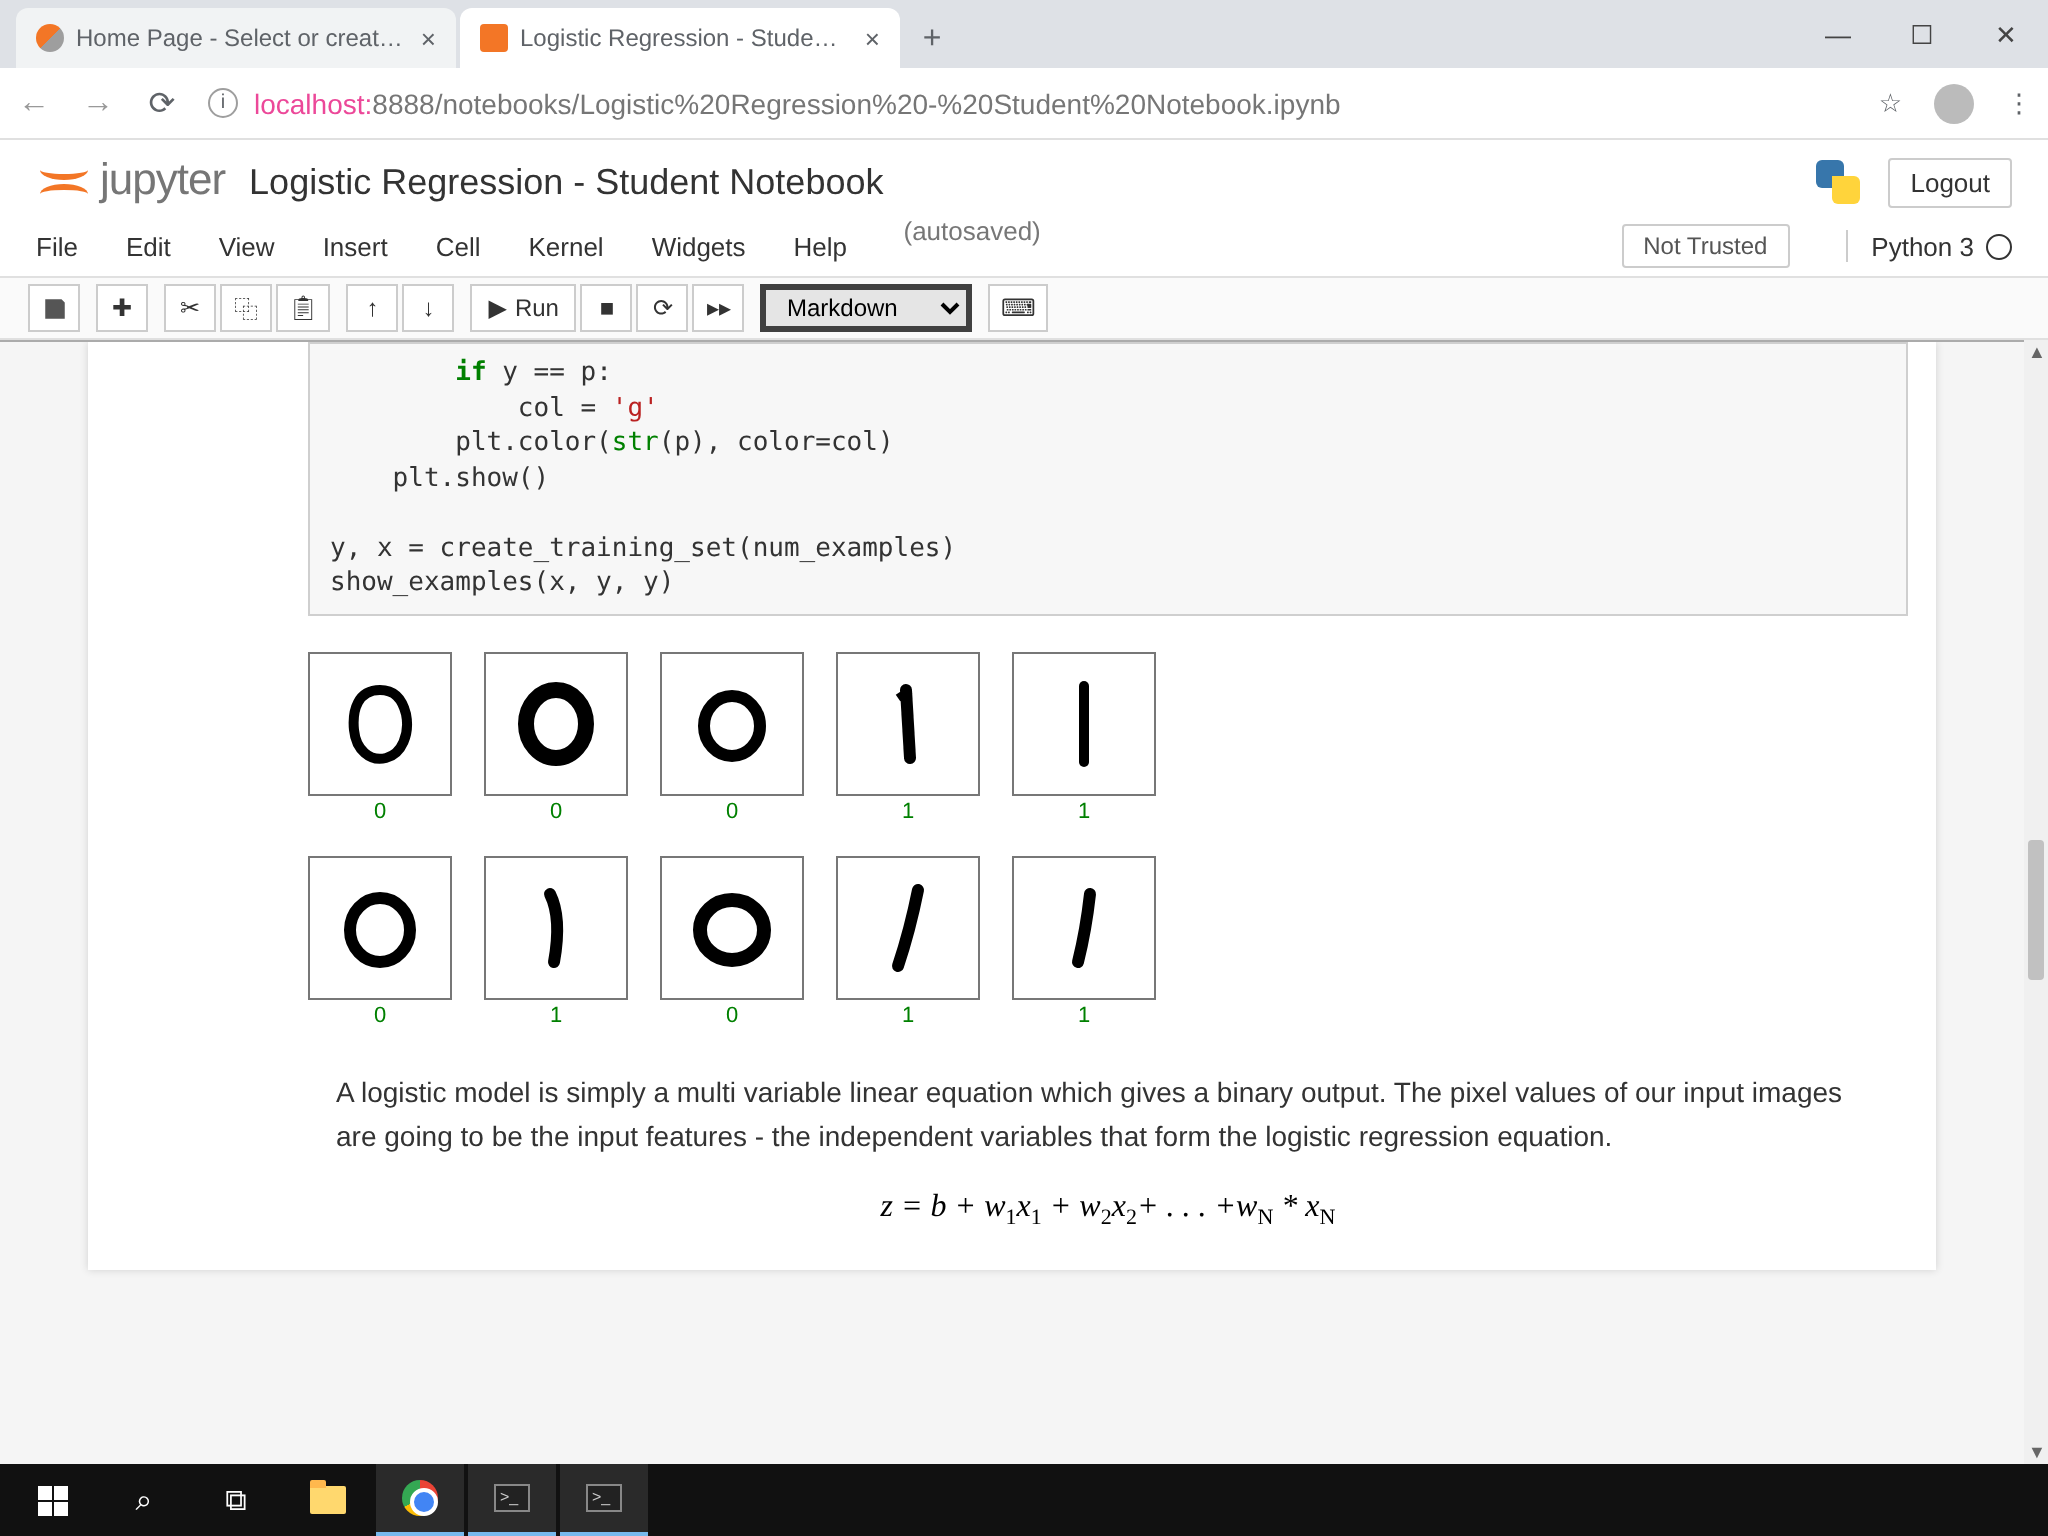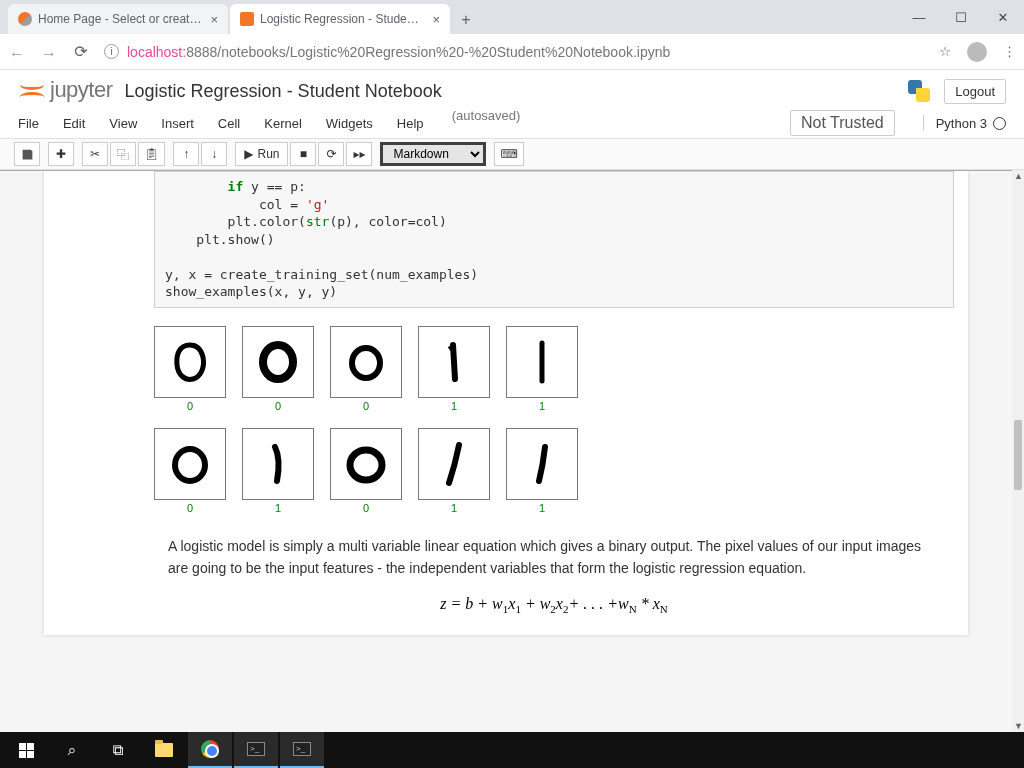--- a/index.html
+++ b/index.html
@@ -39,21 +39,21 @@
 .jp-title { font-size: 18px; color: #333; margin-left: 12px; }
 .jp-autosave { font-size: 13px; color: #777; margin-left: 10px; margin-top: 48px; }
 .jp-header-right { margin-left: auto; display: flex; align-items: center; gap: 12px; justify-content: center; }
 .python-icon { width:26px; height:26px; position:relative; }
 .python-icon::before { content:''; position:absolute; width:14px; height:14px; background:#3776ab; border-radius:3px 3px 0 3px; top:2px; left:2px; }
 .python-icon::after { content:''; position:absolute; width:14px; height:14px; background:#ffd43b; border-radius:0 3px 3px 3px; bottom:2px; right:2px; }
 .logout-btn { border: 1px solid #ccc; padding: 4px 10px; font-size: 13px; background: #fff; border-radius: 2px; color: #333; }
 
 .jp-menubar { height: 30px; display: flex; align-items: center; padding: 0 18px; font-size: 13px; color: #333; gap: 24px; }
 .jp-menubar-right { margin-left: auto; display: flex; align-items: center; gap: 28px; }
-.nottrusted { border: 1px solid #ccc; padding: 3px 10px; font-size: 16px; color: #555; border-radius: 2px; }
+.nottrusted { border: 1px solid #ccc; padding: 3px 10px; font-size: 12px; color: #555; border-radius: 2px; }
 .kernel-ind { display: flex; align-items: center; gap: 6px; font-size: 13px; color: #333; }
 .kernel-ind::before { content:''; border-left: 1px solid #ccc; height: 16px; margin-right: 6px; }
 .kcircle { width: 13px; height: 13px; border: 1px solid #333; border-radius: 50%; }
 
 .jp-toolbar { height: 32px; border-top: 1px solid #e0e0e0; border-bottom: 1px solid #e0e0e0; display: flex; align-items: center; padding: 0 18px 0 14px; gap: 2px; background: #fafafa; }
 .tbtn { border: 1px solid #ccc; background: #fff; height: 24px; min-width: 26px; display: flex; align-items: center; justify-content: center; font-size: 12px; color: #333; padding: 0 5px; }
 .tbtn.group-start { margin-left: 6px; }
 .run-btn { padding: 0 8px; gap: 4px; }
 .celltype { height: 24px; border: 3px solid #404040; font-size: 12px; padding: 0 18px 0 6px; margin-left: 6px; background: #e5e5e5; }
 

